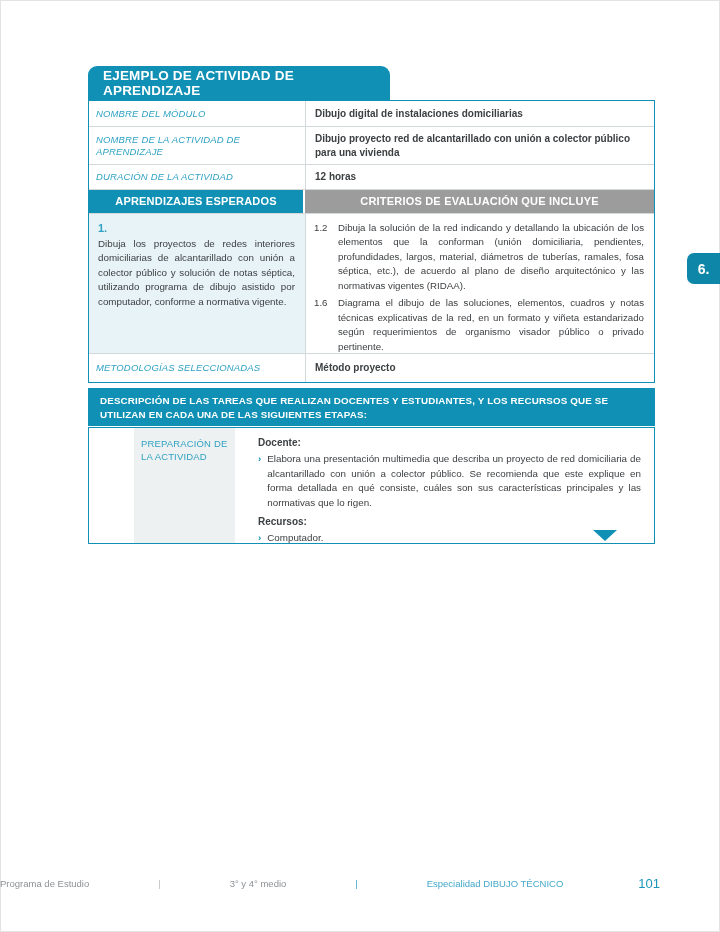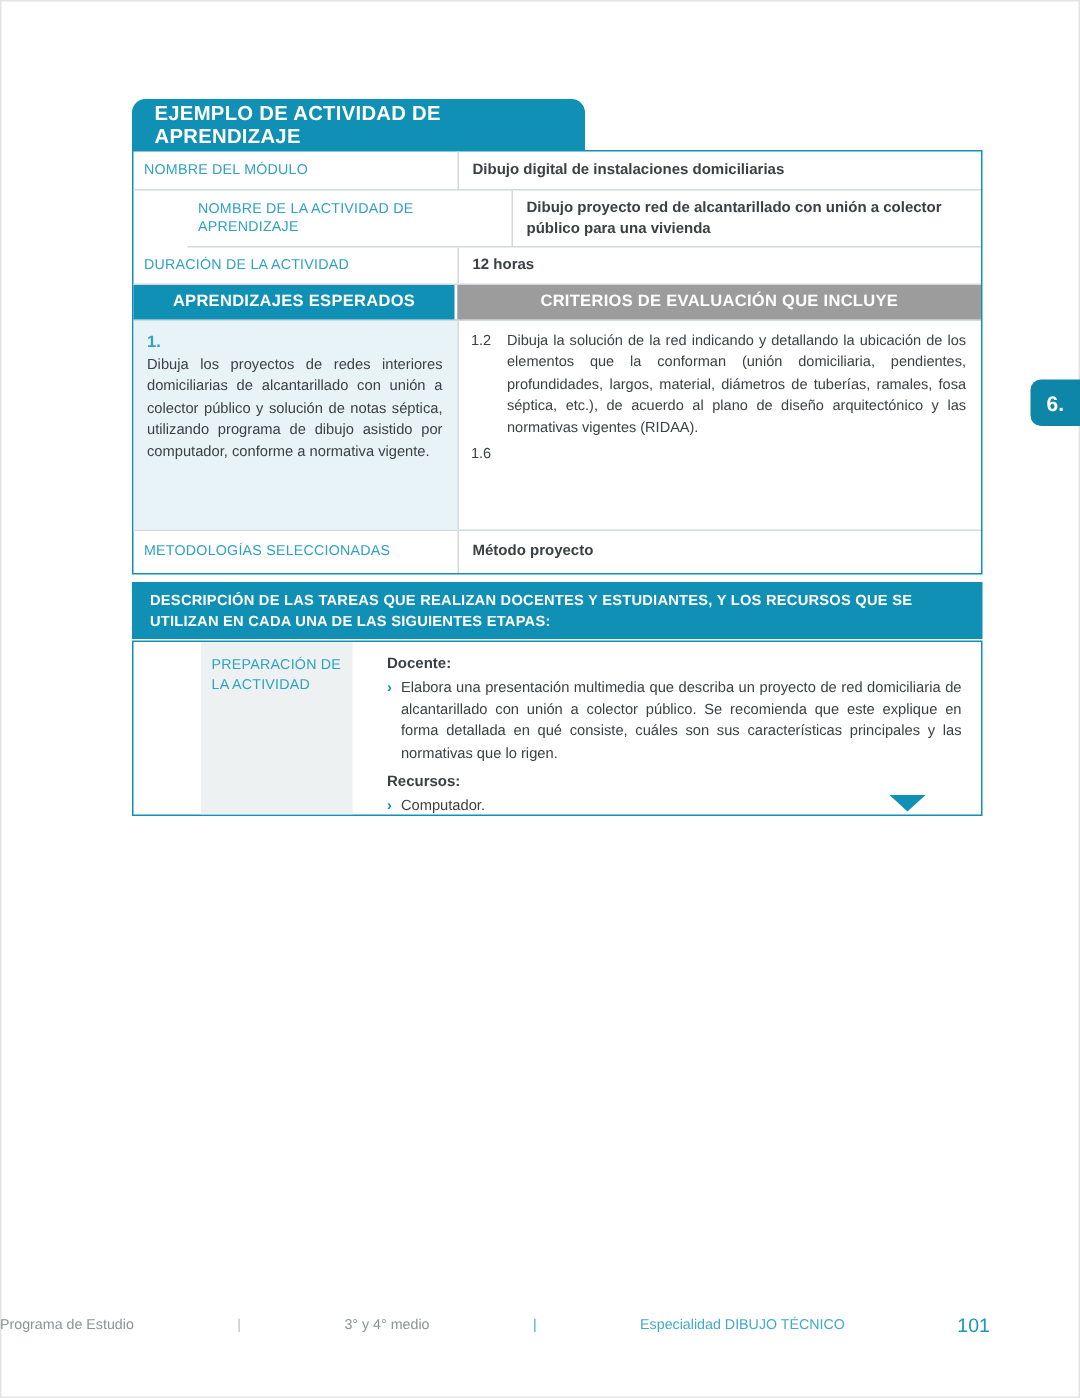--- a/index.html
+++ b/index.html
@@ -36,29 +36,29 @@
 
   
   .info-table{
     position:absolute;left:88px;top:100px;width:567px;
     border:1px solid var(--teal);background:#fff;
   }
   .t-row{display:flex;border-bottom:1px solid var(--row-border);}
   .t-label{
     width:216px;min-width:216px;display:flex;align-items:center;
     padding:4px 6px 4px 7px;color:var(--label-teal);
-    font-size:9.5px;letter-spacing:.15px;line-height:11.5px;
+    font-size:9.5px;letter-spacing:.15px;line-height:11.5px;font-style:italic;
   }
   .t-value{
     flex:1;display:flex;align-items:center;
     padding:5px 10px 5px 9px;font-size:10px;line-height:13.5px;
     border-left:1px solid var(--row-border);color:var(--text-dark);font-weight:bold;
   }
   .t-value.bold{font-weight:bold;}
-  .r1{min-height:26px;} .r2{min-height:37px;margin-left:36px;} .r3{min-height:22px;}
+  .r1{min-height:26px;} .r2{min-height:37px;} .r3{min-height:22px;}
 
   .header-row{display:flex;height:24px;border-bottom:1px solid var(--row-border);}
   .header-cell{
     display:flex;align-items:center;justify-content:center;
     color:#fff;font-weight:bold;font-size:11px;letter-spacing:.2px;
   }
   .header-cell.left{width:216px;min-width:216px;background:var(--teal);border-right:2px solid #fff;}
   .header-cell.right{flex:1;background:var(--header-gray);text-align:right;}
 
   .content-row{display:flex;height:140px;overflow:hidden;border-bottom:1px solid var(--row-border);}
@@ -156,20 +156,21 @@
       <div class="learning-number">1.</div>
       <div class="learning-text">Dibuja los proyectos de redes interiores domiciliarias de alcantarillado con unión a colector público y solución de notas séptica, utilizando programa de dibujo asistido por computador, conforme a normativa vigente.</div>
     </div>
     <div class="criteria-cell">
       <div class="criterion">
         <span class="num">1.2</span>
         <span>Dibuja la solución de la red indicando y detallando la ubicación de los elementos que la conforman (unión domiciliaria, pendientes, profundidades, largos, material, diámetros de tuberías, ramales, fosa séptica, etc.), de acuerdo al plano de diseño arquitectónico y las normativas vigentes (RIDAA).</span>
       </div>
       <div class="criterion">
         <span class="num">1.6</span>
+        <span>Diagrama el dibujo de las soluciones, elementos, cuadros y notas técnicas explicativas de la red, en un formato y viñeta estandarizado según requerimientos de organismo visador público o privado pertinente.</span>
       </div>
     </div>
   </div>
 
   <div class="t-row meth-row">
     <div class="t-label">METODOLOGÍAS SELECCIONADAS</div>
     <div class="t-value">Método proyecto</div>
   </div>
 
 </div>

